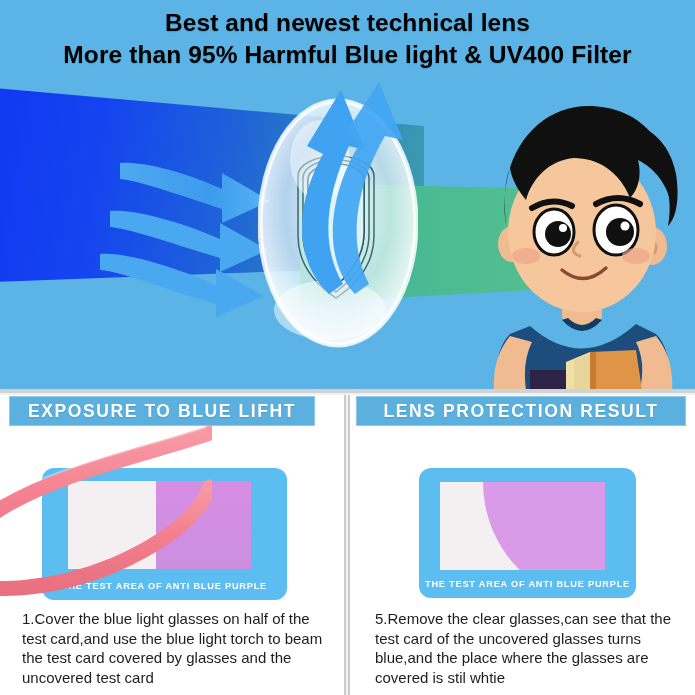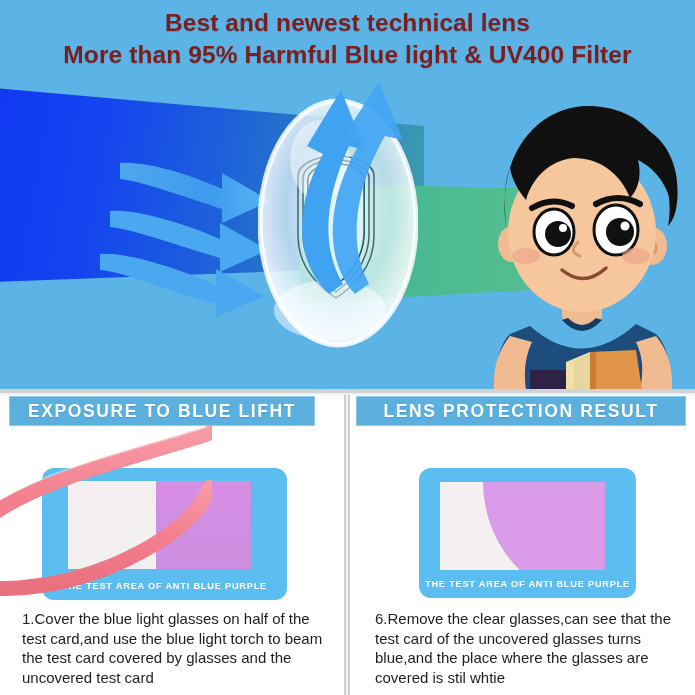--- a/index.html
+++ b/index.html
@@ -26,21 +26,21 @@
     overflow: hidden;
   }
   #hero-title-wrap {
     position: absolute;
     left: 0; top: 8px;
     width: 695px;
     text-align: center;
     z-index: 40;
   }
   .hero-line {
-    color: #7f1d1d;
+    color: #000000;
     font-weight: bold;
     letter-spacing: 0.1px;
     text-shadow: 0 1px 1px rgba(40,110,150,0.35);
     line-height: 1.22;
     white-space: nowrap;
   }
   #hero-line-1 { font-size: 24.5px; }
   #hero-line-2 { font-size: 24.5px; margin-top: 2px; }
 
   
@@ -403,16 +403,16 @@
       <span class="panel-header-text">LENS PROTECTION RESULT</span>
     </div>
 
     <div id="card-right" class="test-card">
       <div id="area-right" class="test-area">
         <div id="purple-right"></div>
       </div>
       <div class="card-caption">THE TEST AREA OF ANTI BLUE PURPLE</div>
     </div>
 
-    <div id="caption-right" class="panel-caption">6.Remove the clear glasses,can see that the test card of the uncovered glasses turns blue,and the place where the glasses are covered is stil whtie</div>
+    <div id="caption-right" class="panel-caption">5.Remove the clear glasses,can see that the test card of the uncovered glasses turns blue,and the place where the glasses are covered is stil whtie</div>
   </div>
 
 </div>
 
 </body></html>

